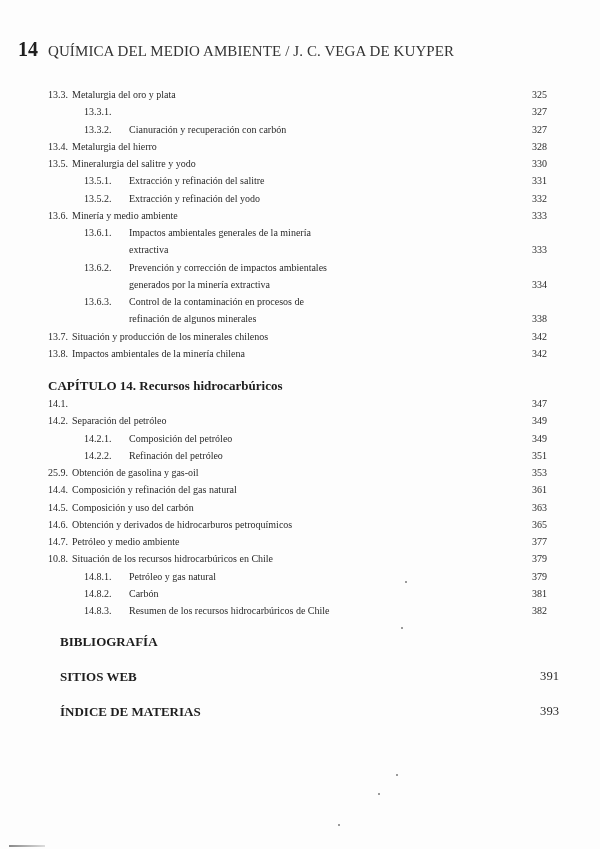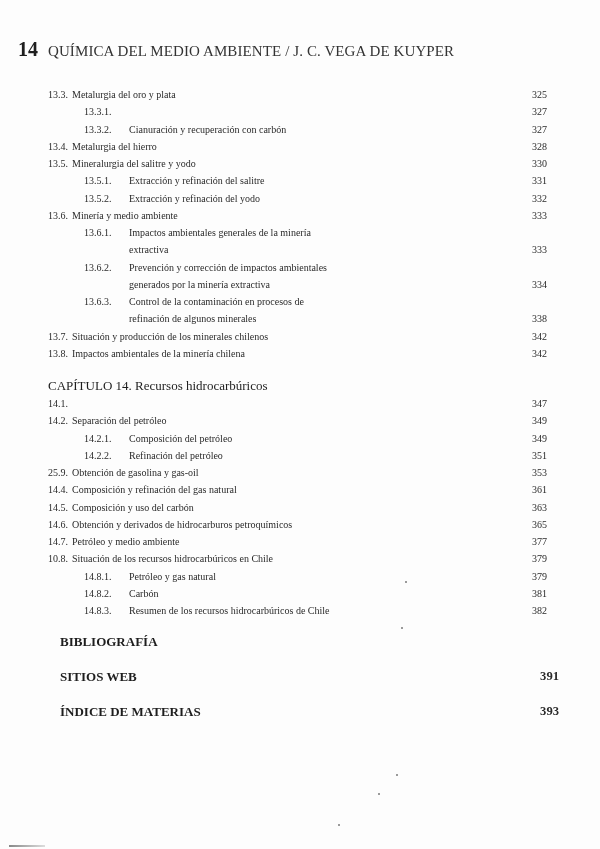--- a/index.html
+++ b/index.html
@@ -15,23 +15,23 @@
   .row { position: relative; height: 17.25px; font-size: 10px; line-height: 17.25px; white-space: nowrap; }
   .row .n { position: absolute; }
   .row .t { position: absolute; }
   .row .p { position: absolute; right: 53px; text-align: right; }
   .l1 .n { left: 48px; }
   .l1 .t { left: 72px; }
   .l2 .n { left: 84px; }
   .l2 .t { left: 129px; }
   .cont .t { left: 129px; }
 
-  .chapter { position: absolute; left: 48px; font-weight: normal; font-size: 13px; color: #1e1e1e; }
+  .chapter { position: absolute; left: 48px; font-weight: bold; font-size: 13px; color: #1e1e1e; }
   .section { position: absolute; left: 48px; font-weight: bold; font-size: 13px; color: #1e1e1e; width: 500px; margin-left: 12px; }
-  .section .p { position: absolute; right: 1px; font-weight: bold; font-size: 12.6px; color: #2a2a2a; }
+  .section .p { position: absolute; right: 1px; font-weight: normal; font-size: 12.6px; color: #2a2a2a; }
 
   .speck { position: absolute; width: 1.5px; height: 1.5px; background: #9a9a9a; }
   .edge { position: absolute; left: 9px; top: 845px; width: 36px; height: 2px; background: linear-gradient(90deg, #888, #ddd); }
 </style>
 </head>
 <body>
 
 <div class="header">
   <span class="num">14</span>
   <span class="run">QUÍMICA DEL MEDIO AMBIENTE / J. C. VEGA DE KUYPER</span>

